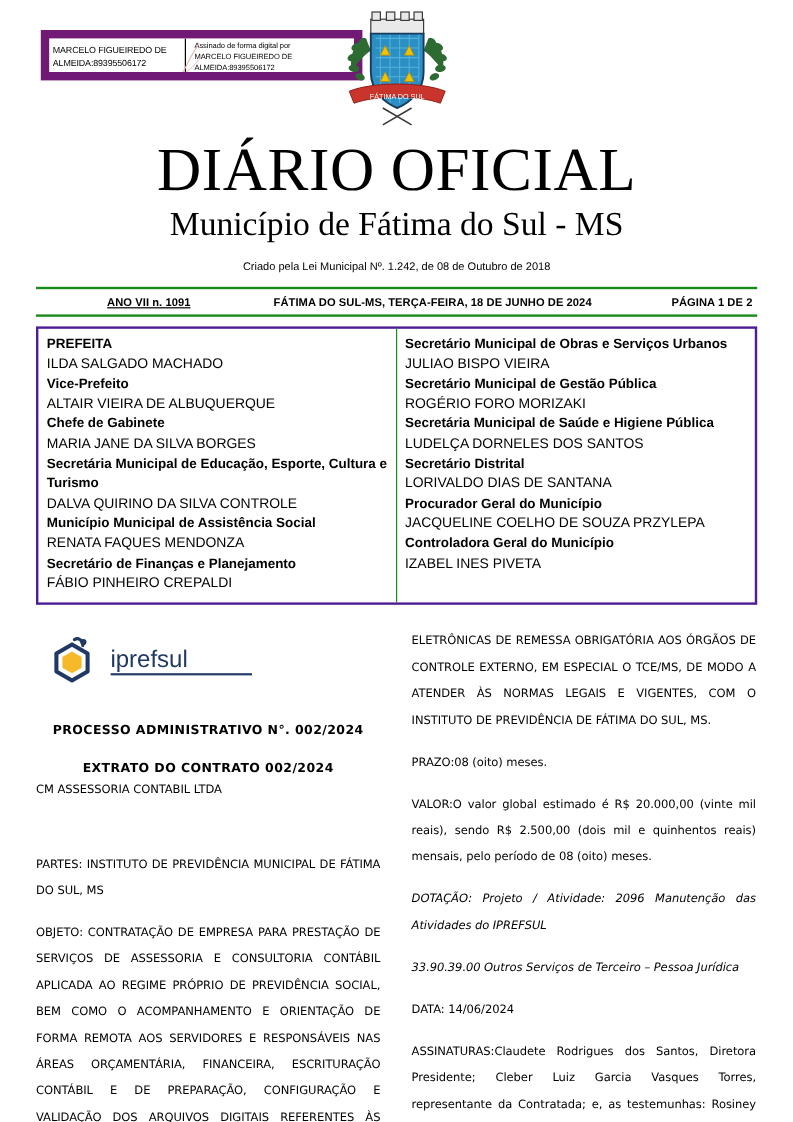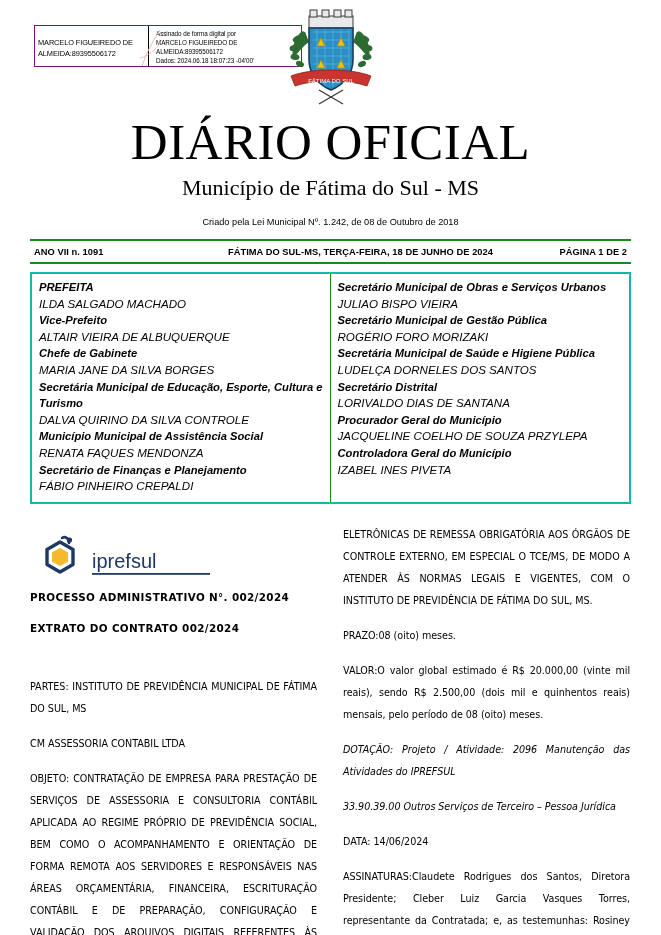--- a/index.html
+++ b/index.html
@@ -28,26 +28,25 @@
   .header {
     position: relative;
     height: 110px;
   }
   .sig-box {
     position: absolute;
     left: 4px;
     top: 25px;
     width: 268px;
     height: 42px;
-    border: 1px solid #701a75;
+    border: 7px solid #701a75;
     box-sizing: border-box;
     display: flex;
     overflow: hidden;
     background: #fff;
-    align-items: center;
   }
   .sig-left {
     width: 110px;
     flex: none;
     padding: 5px 2px 0 3px;
     font-size: 7.4px;
     line-height: 10.5px;
     letter-spacing: -0.1px;
     color: #000;
   }
@@ -88,21 +87,21 @@
     text-align: center;
     font-family: "Liberation Serif", serif;
   }
   .masthead .title {
     font-size: 51px;
     line-height: 56px;
     letter-spacing: 0.5px;
     margin-top: 4px;
   }
   .masthead .subtitle {
-    font-size: 22px;
+    font-size: 28px;
     line-height: 34px;
     margin-top: 1px;
   }
   .masthead .lawline {
     font-family: "Liberation Sans", sans-serif;
     font-size: 9.2px;
     line-height: 14px;
     margin-top: 10px;
   }
 
@@ -111,32 +110,31 @@
     margin-top: 10px;
     border-top: 2.5px solid #1a8a1a;
     border-bottom: 2.5px solid #1a8a1a;
     height: 21px;
     display: flex;
     align-items: center;
     font-size: 9.3px;
     font-weight: bold;
     letter-spacing: 0.05px;
   }
-  .infobar .ib-left { width: 180px; padding-left: 4px; text-align: left; }
+  .infobar .ib-left { width: 180px; padding-left: 4px; text-align: center; text-decoration: underline; }
   .infobar .ib-mid  { flex: 1; text-align: center; }
   .infobar .ib-right{ width: 120px; text-align: right; padding-right: 4px; }
 
   
   .officials {
     margin-top: 8px;
-    border: 2px solid #14b8a6;
+    border: 2px solid #4c1d95;
     display: flex;
     box-sizing: border-box;
     min-height: 232px;
-    font-style: italic;
   }
   .off-col {
     width: 50%;
     box-sizing: border-box;
     padding: 5px 6px 6px 7px;
   }
   .off-col.left  { border-right: 1px solid #1a8a1a; }
   .off-col .role {
     font-size: 11.2px;
     font-weight: bold;
@@ -155,33 +153,33 @@
     gap: 26px;
   }
   .col {
     width: 287px;
     flex: none;
   }
 
   .logo-wrap {
     height: 58px;
     display: flex;
-    align-items: flex-end;
+    align-items: center;
     padding-left: 8px;
   }
   .logo-mark { width: 46px; height: 48px; flex: none; }
   .logo-word { margin-left: 8px; }
 
   .proc-head {
-    text-align: left;
+    text-align: center;
     font-size: 10.4px;
     font-weight: bold;
     letter-spacing: 0.35px;
     line-height: 15px;
-    margin-top: 8px;
+    margin-top: 20px;
     font-family: "DejaVu Sans", sans-serif;
   }
   .proc-head .line2 { margin-top: 16px; }
 
   .para {
     font-size: 9.6px;
     line-height: 22px;
     text-align: justify;
     font-family: "DejaVu Sans", sans-serif;
     margin: 0 0 13px 0;
@@ -326,22 +324,22 @@
           <text x="0" y="20" font-family="Liberation Sans, sans-serif" font-size="20" fill="#1f3864">iprefsul</text>
           <rect x="0" y="25" width="118" height="1.8" fill="#1f3864"></rect>
         </svg>
       </div>
 
       <div class="proc-head">
         <div>PROCESSO ADMINISTRATIVO N°. 002/2024</div>
         <div class="line2">EXTRATO DO CONTRATO 002/2024</div>
       </div>
 
+      <p class="para">CM ASSESSORIA CONTABIL LTDA</p>
       <p class="para first-left">PARTES: INSTITUTO DE PREVIDÊNCIA MUNICIPAL DE FÁTIMA DO SUL, MS</p>
-      <p class="para">CM ASSESSORIA CONTABIL LTDA</p>
       <p class="para">OBJETO: CONTRATAÇÃO DE EMPRESA PARA PRESTAÇÃO DE SERVIÇOS DE ASSESSORIA E CONSULTORIA CONTÁBIL APLICADA AO REGIME PRÓPRIO DE PREVIDÊNCIA SOCIAL, BEM COMO O ACOMPANHAMENTO E ORIENTAÇÃO DE FORMA REMOTA AOS SERVIDORES E RESPONSÁVEIS NAS ÁREAS ORÇAMENTÁRIA, FINANCEIRA, ESCRITURAÇÃO CONTÁBIL E DE PREPARAÇÃO, CONFIGURAÇÃO E VALIDAÇÃO DOS ARQUIVOS DIGITAIS REFERENTES ÀS INFORMAÇÕES</p>
     </div>
 
     <div class="col">
       <p class="para">ELETRÔNICAS DE REMESSA OBRIGATÓRIA AOS ÓRGÃOS DE CONTROLE EXTERNO, EM ESPECIAL O TCE/MS, DE MODO A ATENDER ÀS NORMAS LEGAIS E VIGENTES, COM O INSTITUTO DE PREVIDÊNCIA DE FÁTIMA DO SUL, MS.</p>
       <p class="para">PRAZO:08 (oito) meses.</p>
       <p class="para">VALOR:O valor global estimado é R$ 20.000,00 (vinte mil reais), sendo R$ 2.500,00 (dois mil e quinhentos reais) mensais, pelo período de 08 (oito) meses.</p>
       <p class="para italic">DOTAÇÃO:     Projeto / Atividade: 2096 Manutenção das Atividades do IPREFSUL</p>
       <p class="para italic">33.90.39.00 Outros Serviços de Terceiro – Pessoa Jurídica</p>
       <p class="para">DATA:  14/06/2024</p>

